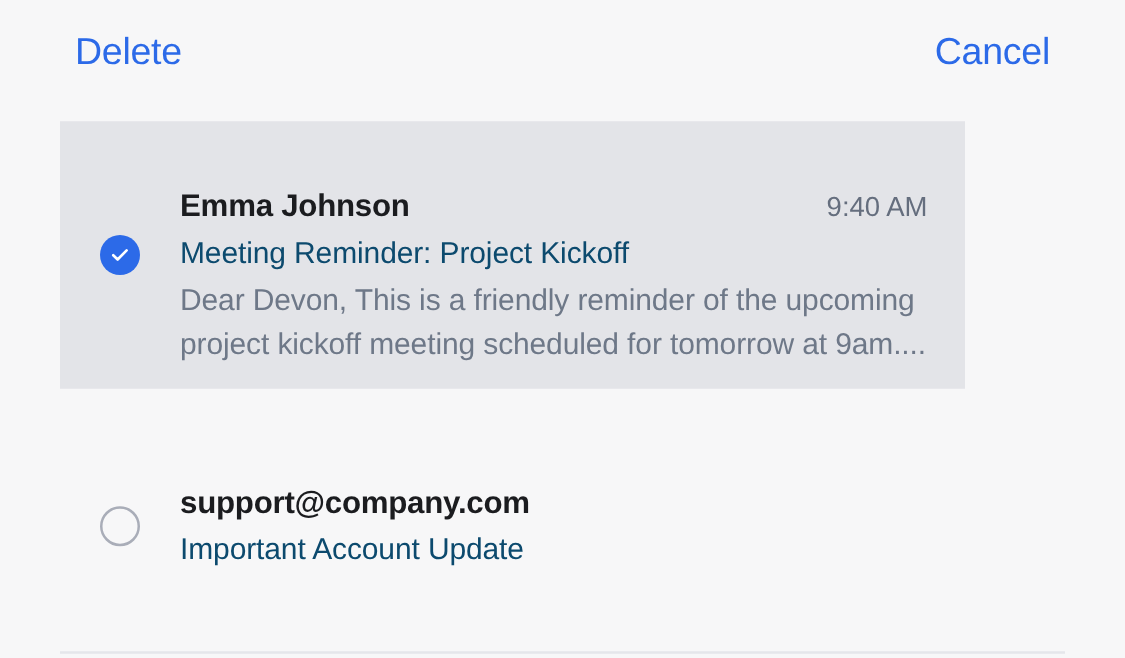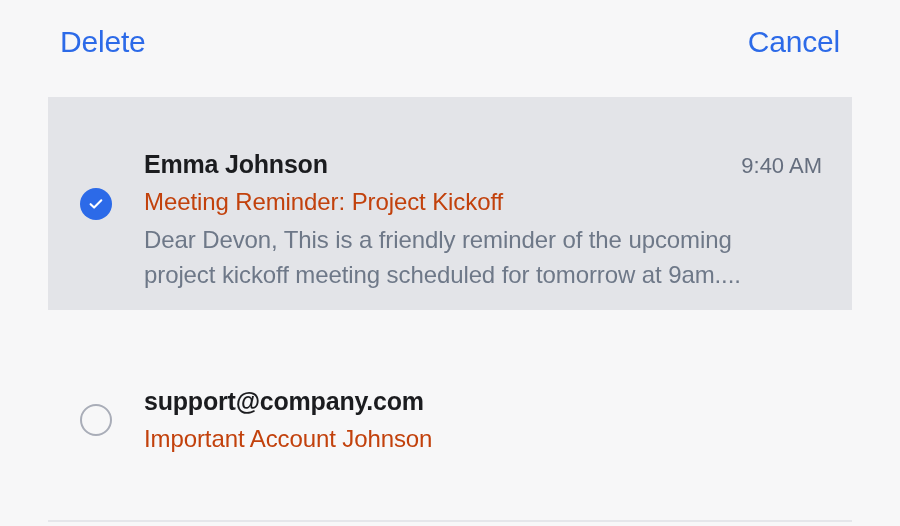--- a/index.html
+++ b/index.html
@@ -53,21 +53,21 @@
   
   .mail-list {
     position: absolute;
     top: 97px;
     left: 0;
     width: 900px;
   }
 
   .mail-row {
     position: relative;
-    width: 804px;
+    width: 724px;
     margin-left: 48px;
     display: flex;
     align-items: center;
     background: transparent;
     padding: 18px 0 18px 0;
     min-height: 200px;
     cursor: pointer;
   }
 
   .mail-row.selected {
@@ -136,21 +136,21 @@
     color: #656e7e;
     line-height: 1.28;
     white-space: nowrap;
     flex: none;
     margin-top: 37px;
   }
 
   .subject {
     font-size: 24px;
     font-weight: 400;
-    color: #c2410c;
+    color: #0c4a6e;
     line-height: 1.38;
     letter-spacing: -0.1px;
     margin-top: 5px;
     white-space: nowrap;
     overflow: hidden;
     text-overflow: ellipsis;
   }
 
   .preview {
     font-size: 24px;
@@ -207,20 +207,20 @@
     <div class="spacer-sm"></div>
 
     <div class="mail-row">
       <div class="select-col">
         <span class="empty-circle"></span>
       </div>
       <div class="mail-content">
         <div class="row-top">
           <div class="sender">support@company.com</div>
         </div>
-        <div class="subject">Important Account Johnson</div>
+        <div class="subject">Important Account Update</div>
       </div>
     </div>
 
     <div class="divider"></div>
 
   </div>
 </div>
 
 </body></html>

